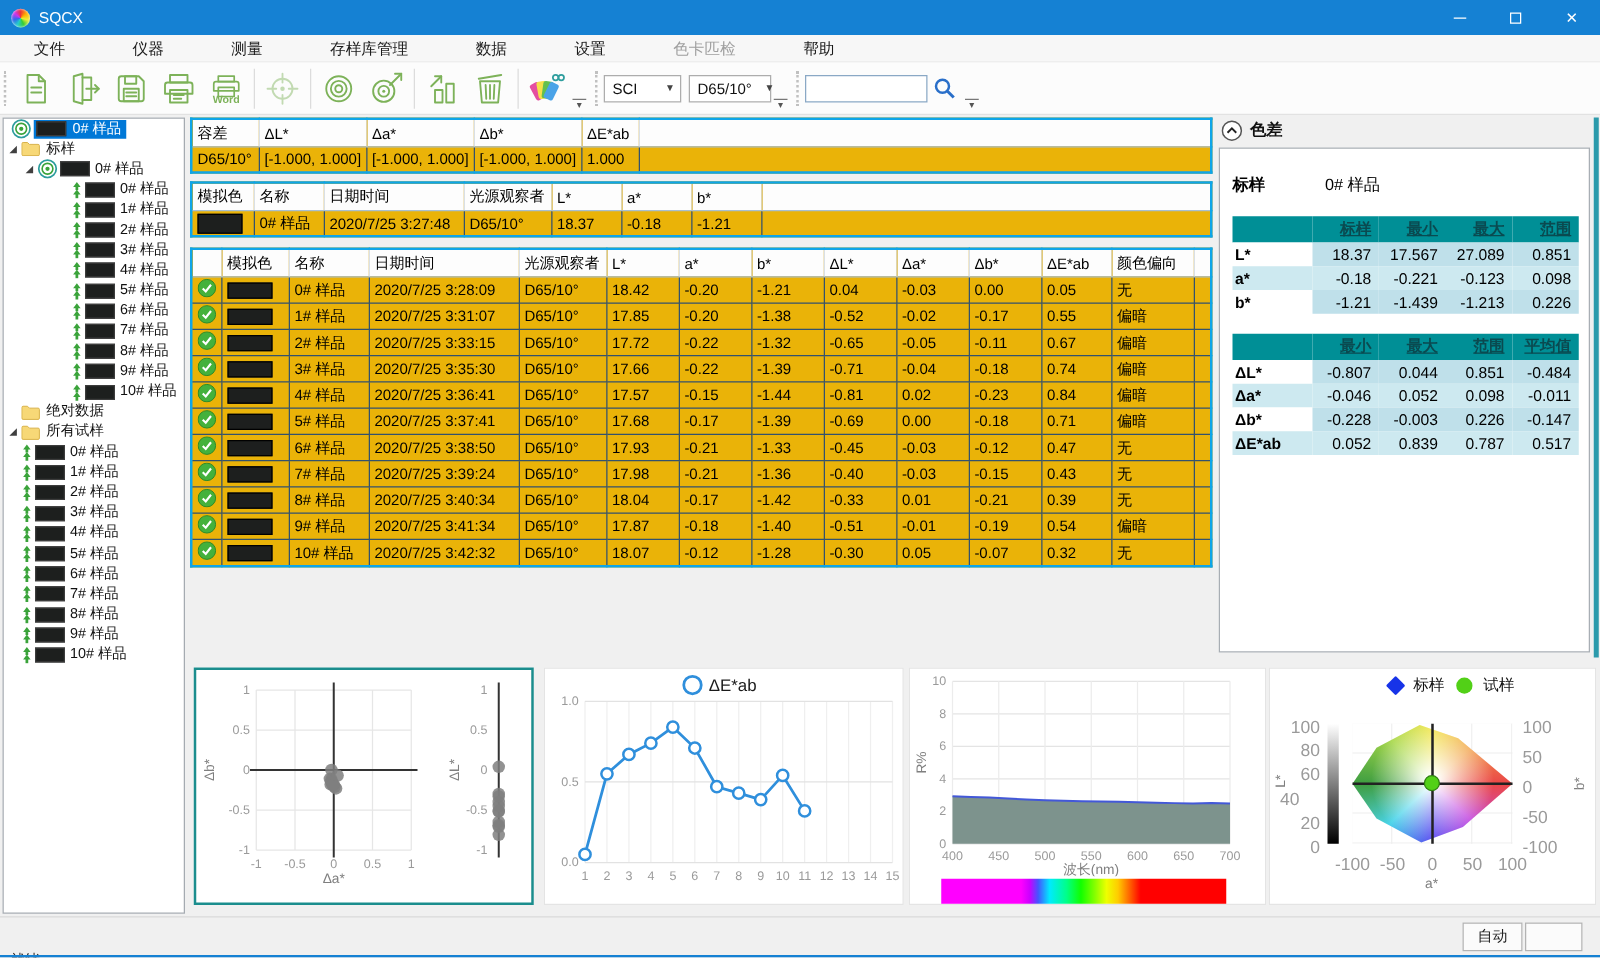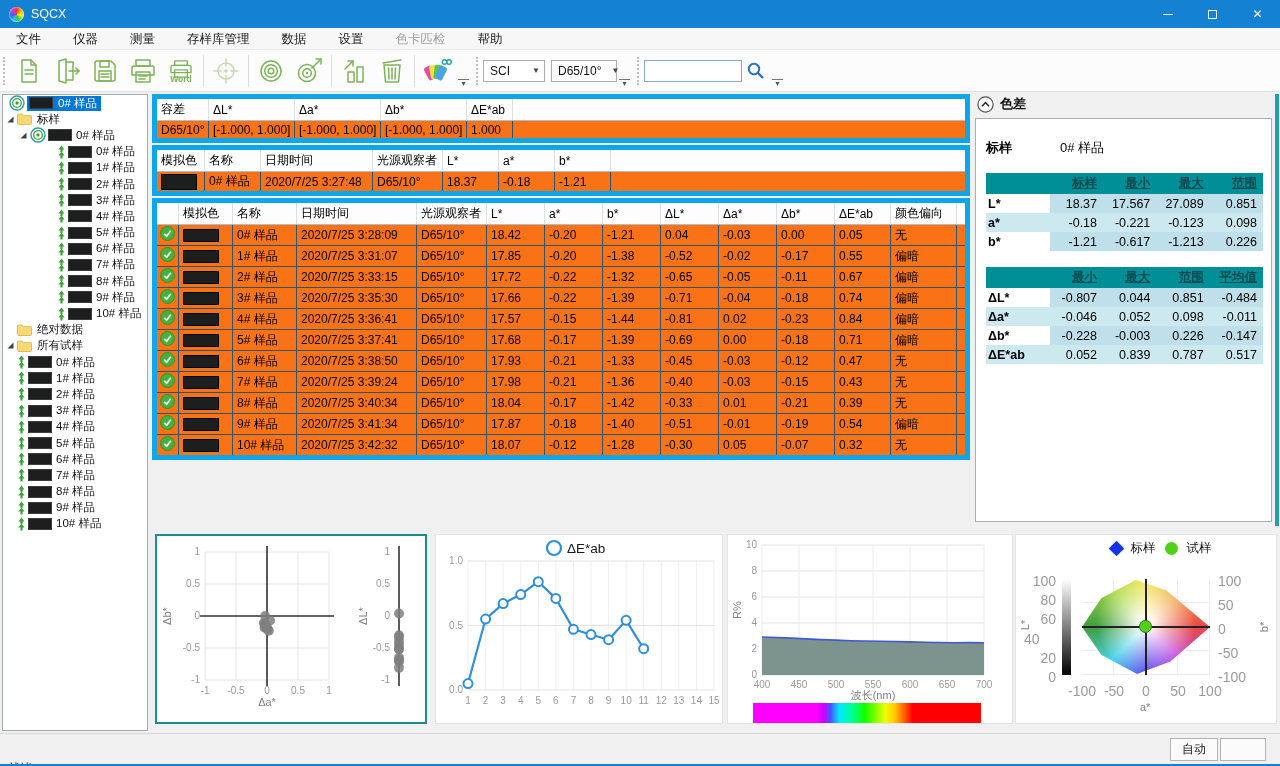--- a/index.html
+++ b/index.html
@@ -9,21 +9,21 @@
   #titlebar { position:absolute; left:0; top:0; width:1280px; height:28px; background:#1581d3; display:flex; align-items:center; color:#fff; font-size:12.5px; }
   #app-logo { width:15px; height:15px; border-radius:50%; margin:0 7px 0 9px;
     background:conic-gradient(#e33,#fa0,#ee3,#3c3,#2cc,#36e,#c3e,#e33); box-shadow:inset 0 0 2px #fff; }
   .win-btn { width:45px; height:28px; display:flex; align-items:center; justify-content:center; margin-left:0; color:#fff; font-size:12px; }
   #win-btns { margin-left:auto; display:flex; }
   .min-glyph { width:10px; height:1px; background:#fff; display:block; }
   .max-glyph { width:9px; height:9px; border:1px solid #fff; display:block; }
 
   
   #menubar { position:absolute; left:0; top:28px; width:1280px; height:22px; background:#f7f7f7; display:flex; align-items:center; border-bottom:1px solid #ebebeb; }
-  .menu-item { padding:0 16px; font-size:12.5px; color:#1a1a1a; line-height:22px; }
+  .menu-item { padding:0 27px; font-size:12.5px; color:#1a1a1a; line-height:22px; }
   .menu-item.disabled { color:#9f9f9f; }
 
   
   #toolbar { position:absolute; left:0; top:50px; width:1280px; height:42px; background:#fcfcfc; display:flex; align-items:center; border-bottom:1px solid #e2e2e2; }
   .grip { height:28px; border-left:2px dotted #c0c0c0; margin:0 5px 0 3px; }
   .tbtn { width:38px; height:38px; display:flex; flex-direction:column; align-items:center; justify-content:center; }
   .tbtn svg { display:block; }
   .tbtn.disabled { opacity:.45; }
   .tsep { width:1px; height:32px; background:#dcdcdc; margin:0 3px; }
   .word-label { font-size:8.5px; color:#7db259; line-height:8px; margin-top:-4px; font-weight:bold; }
@@ -38,21 +38,21 @@
   #tree-panel { position:absolute; left:2px; top:94px; width:146px; height:637px; background:#fff; border:1px solid #a5abb1; overflow:hidden; }
   .tree-row { height:16.2px; display:flex; align-items:center; font-size:11.5px; color:#111; white-space:nowrap; }
   .tree-row svg { flex:0 0 auto; margin-right:2px; }
   .tree-swatch { width:24px; height:12px; background:#1d1f1e; border:1px solid #3c3c3c; flex:0 0 auto; margin-right:4px; }
   .sel-wrap { display:flex; align-items:center; background:#0078d7; color:#fff; padding:0 4px 0 2px; height:15px; }
   .sel-wrap .tree-swatch { margin-right:5px; }
   .tree-label { line-height:15px; }
 
   
   #center { position:absolute; left:152px; top:92px; width:818px; height:436px; }
-  table.gt { border-collapse:collapse; table-layout:fixed; width:818px; font-size:12px; background:#f97316; border:5px solid #0ea5e9; }
+  table.gt { border-collapse:collapse; table-layout:fixed; width:818px; font-size:12px; background:#eab308; border:2px solid #0ea5e9; }
   table.gt th { font-weight:normal; text-align:left; padding:2px 4px; height:21px; background:#fdfdfd;
     border-right:1px solid #d9e0e6; border-bottom:1px solid #a8bfd0; white-space:nowrap; overflow:hidden; }
   table.gt td { padding:1px 4px; height:20px; border:1px solid #33526e; white-space:nowrap; overflow:hidden; color:#000; }
   table.gt td.c-check { padding:1px 2px; border-right:1px solid #33526e; text-align:center; }
   .swatch { display:block; width:36px; height:13px; background:#1d1f1e; border:1px solid #000; }
   .swatch.tall { height:16px; }
   #tol-table { position:absolute; left:0; top:2px; }
   #std-table { position:absolute; left:0; top:53px; }
   #smp-table { position:absolute; left:0; top:106px; }
 
@@ -877,21 +877,21 @@
           <tr class="alt">
             <td class="lbl">a*</td>
             <td>-0.18</td>
             <td>-0.221</td>
             <td>-0.123</td>
             <td>0.098</td>
           </tr>
           <tr class="">
             <td class="lbl">b*</td>
             <td>-1.21</td>
-            <td>-0.617</td>
+            <td>-1.439</td>
             <td>-1.213</td>
             <td>0.226</td>
           </tr>
         </tbody>
       </table>
     <table class="dt" id="diff-table">
         <colgroup>
           <col style="width:23%">
           <col style="width:19.25%">
           <col style="width:19.25%">

